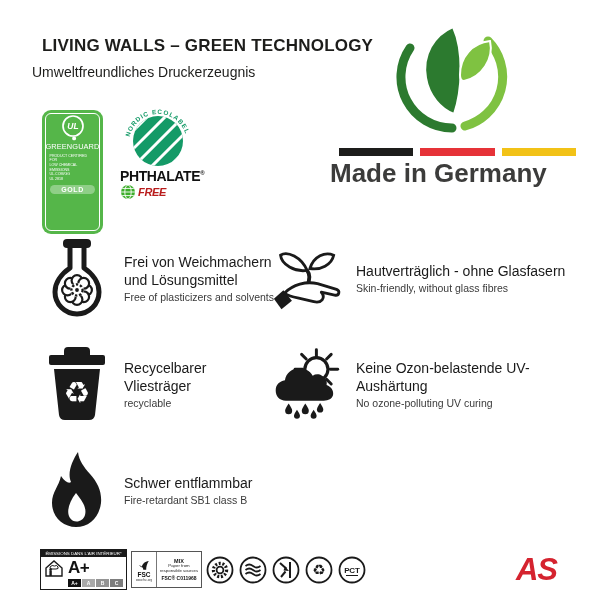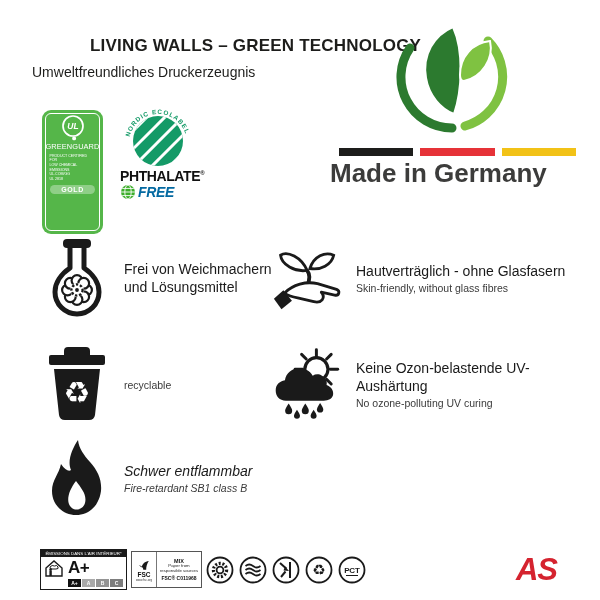--- a/index.html
+++ b/index.html
@@ -1,54 +1,54 @@
 <!DOCTYPE html>
 <html><head>
 <meta charset="utf-8">
 <style>
   * { margin:0; padding:0; box-sizing:border-box; }
   html,body { background:#fff; }
   #canvas { position:relative; width:600px; height:600px; background:#fff;
             font-family:"Liberation Sans", sans-serif; overflow:hidden; color:#1d1d1b; }
 
   
-  .title { position:absolute; left:42px; top:36px; font-size:17px; font-weight:bold; letter-spacing:.2px;margin-left:48px; }
+  .title { position:absolute; left:42px; top:36px; font-size:17px; font-weight:bold; letter-spacing:.2px; }
   .subtitle { position:absolute; left:32px; top:64px; font-size:14px; }
 
   
   .gg-badge { position:absolute; left:42px; top:110px; width:61px; height:124px;
               background:#55b649; border-radius:9px; padding:3px; }
   .gg-inner { width:100%; height:100%; border:1.4px solid #fff; border-radius:6px;
               display:flex; flex-direction:column; align-items:center; color:#fff; overflow:hidden; }
   .gg-name { font-size:7.4px; font-weight:normal; margin-top:1px; letter-spacing:.1px; }
   .gg-fine { font-size:3.6px; line-height:1.3; width:46px; margin-top:2.5px; }
   .gg-gold { margin-top:3px; background:rgba(255,255,255,.34); border-radius:5px;
              font-size:7px; font-weight:bold; padding:1px 11px; letter-spacing:.6px; }
 
   .nordic { position:absolute; left:119px; top:102px; }
 
   .phthalate { position:absolute; left:120px; top:168px; width:110px; }
   .ph-name { font-size:14px; font-weight:800; letter-spacing:-.4px; color:#111; }
   .ph-name sup { font-size:6px; }
   .ph-row { display:flex; align-items:center; gap:2px; margin-top:0; }
-  .ph-free { font-size:14px; font-style:italic; font-weight:800; color:#0369a1; letter-spacing:-.3px; }
+  .ph-free { font-size:11px; font-style:italic; font-weight:800; color:#b91c1c; letter-spacing:-.3px; }
 
   
   .mig-logo { position:absolute; left:396px; top:21px; }
   .mig-bars { position:absolute; left:339px; top:148px; width:237px; height:8px; display:flex; gap:7px; }
   .mig-bars .bar { flex:1; }
   .bar-black { background:#1d1d1b; } .bar-red { background:#e63238; } .bar-gold { background:#f2c217; }
   .mig-text { position:absolute; left:330px; top:158px; width:256px; text-align:left;
               font-size:26px; font-weight:bold; color:#3c3c3b; }
 
   
   .feature { position:absolute; display:flex; align-items:center; height:92px; }
   .f-left  { left:40px;  width:234px; }
   .f-right { left:272px; width:312px; }
-  .r1 { top:232px; } .r2 { top:338px; } .r3 { top:432px;font-style:italic; }
+  .r1 { top:232px; } .r2 { top:338px; } .r3 { top:444px; }
   .f-icon { width:74px; min-width:74px; display:flex; justify-content:center; align-items:center; margin-right:10px; }
   .f-title { font-size:14px; color:#1a1a1a; line-height:1.3; }
   .f-sub { font-size:10.5px; color:#3a3a3a; margin-top:1.5px; }
 
   
   .aplus { position:absolute; left:40px; top:549px; width:87px; height:41px;
            border:1.3px solid #1a1a1a; display:flex; flex-direction:column; background:#fff; }
   .aplus-head { background:#1a1a1a; color:#fff; font-size:4.4px; text-align:center; height:7px; line-height:7px; }
   .aplus-body { flex:1; display:flex; align-items:center; padding:0 3px; }
   .aplus-grade { font-size:17px; font-weight:bold; color:#111; margin-left:4px; letter-spacing:-.5px; }
@@ -165,20 +165,21 @@
           <circle cx="31" cy="42.5" r="5.4"></circle>
             <circle cx="37.7" cy="45.3" r="5.4"></circle>
         </g>
         <circle cx="31" cy="52" r="7.2" fill="#fff"></circle>
         <circle cx="31" cy="52" r="5.6" fill="none" stroke="#1a1a1a" stroke-width="2.4" stroke-dasharray="2.4 1.7"></circle>
         <circle cx="31" cy="52" r="1.9" fill="#1a1a1a"></circle>
       </svg>
     </div>
     <div>
       <div class="f-title">Frei von Weichmachern und Lösungsmittel</div>
+      <div class="f-sub">Free of plasticizers and solvents</div>
     </div>
   </div>
 
   <div class="feature f-right r1">
     <div class="f-icon">
       <svg width="78" height="70" viewBox="0 0 78 70">
         <path d="M37 27 C31 13 16 6 9 11 C10 21 24 29 37 27 Z" fill="#fff" stroke="#1a1a1a" stroke-width="3"></path>
         <path d="M40 25 C44 12 56 7 65 11 C63 21 51 27 40 25 Z" fill="#fff" stroke="#1a1a1a" stroke-width="3"></path>
         <path d="M37 27 C40 31 40 37 37 43" fill="none" stroke="#1a1a1a" stroke-width="4"></path>
         <path d="M2 57 L12 48 L21 59 L10 68 Z" fill="#1a1a1a"></path>
@@ -194,20 +195,21 @@
   <div class="feature f-left r2">
     <div class="f-icon">
       <svg width="62" height="76" viewBox="0 0 62 76">
         <path d="M22 1 h18 a4 4 0 0 1 4 4 v5 h-26 v-5 a4 4 0 0 1 4 -4 Z" fill="#1a1a1a"></path>
         <rect x="3" y="9" width="56" height="10" rx="2" fill="#1a1a1a"></rect>
         <path d="M8 23 L13 69 a6 6 0 0 0 6 5 h24 a6 6 0 0 0 6 -5 L54 23 Z" fill="#1a1a1a"></path>
         <text x="31" y="57" font-size="30" text-anchor="middle" fill="#fff" font-family="DejaVu Sans">♻</text>
       </svg>
     </div>
     <div>
+      <div class="f-title">Recycelbarer Vliesträger</div>
       <div class="f-sub">recyclable</div>
     </div>
   </div>
 
   <div class="feature f-right r2">
     <div class="f-icon">
       <svg width="80" height="78" viewBox="0 0 80 78">
         <g stroke="#1a1a1a" stroke-width="3.2" stroke-linecap="round">
           <path d="M48 9 L48 2"></path>
             <path d="M59 12 L64 7"></path>

